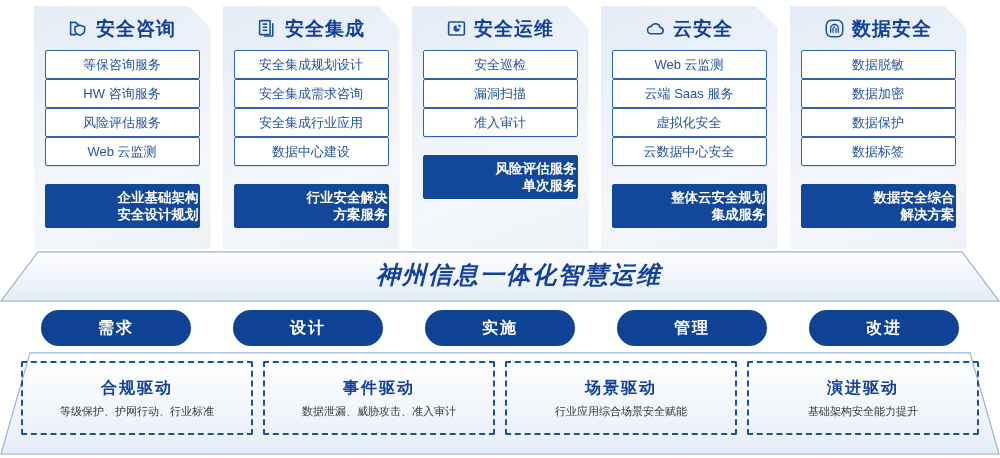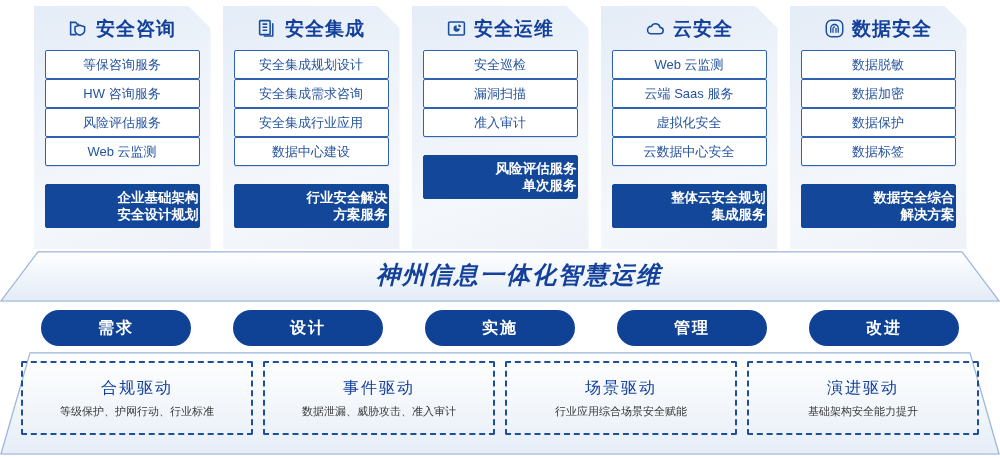--- a/index.html
+++ b/index.html
@@ -99,21 +99,21 @@
     padding-top:9px;box-sizing:border-box;
   }
   .drv{
     width:228px;height:70px;
     border:2px dashed #1c4f9c;
     border-radius:2px;
     display:flex;flex-direction:column;align-items:center;justify-content:center;
     gap:5px;
     background:transparent;
   }
-  .drv-title{font-size:16px;font-weight:normal;color:#12409a;letter-spacing:2px;}
+  .drv-title{font-size:16px;font-weight:bold;color:#12409a;letter-spacing:2px;}
   .drv-sub{font-size:11px;color:#3a3a3a;white-space:nowrap;}
 </style>
 </head>
 <body>
 
 <div id="stage">
 
   <div class="cards">
 
     <div class="card">

